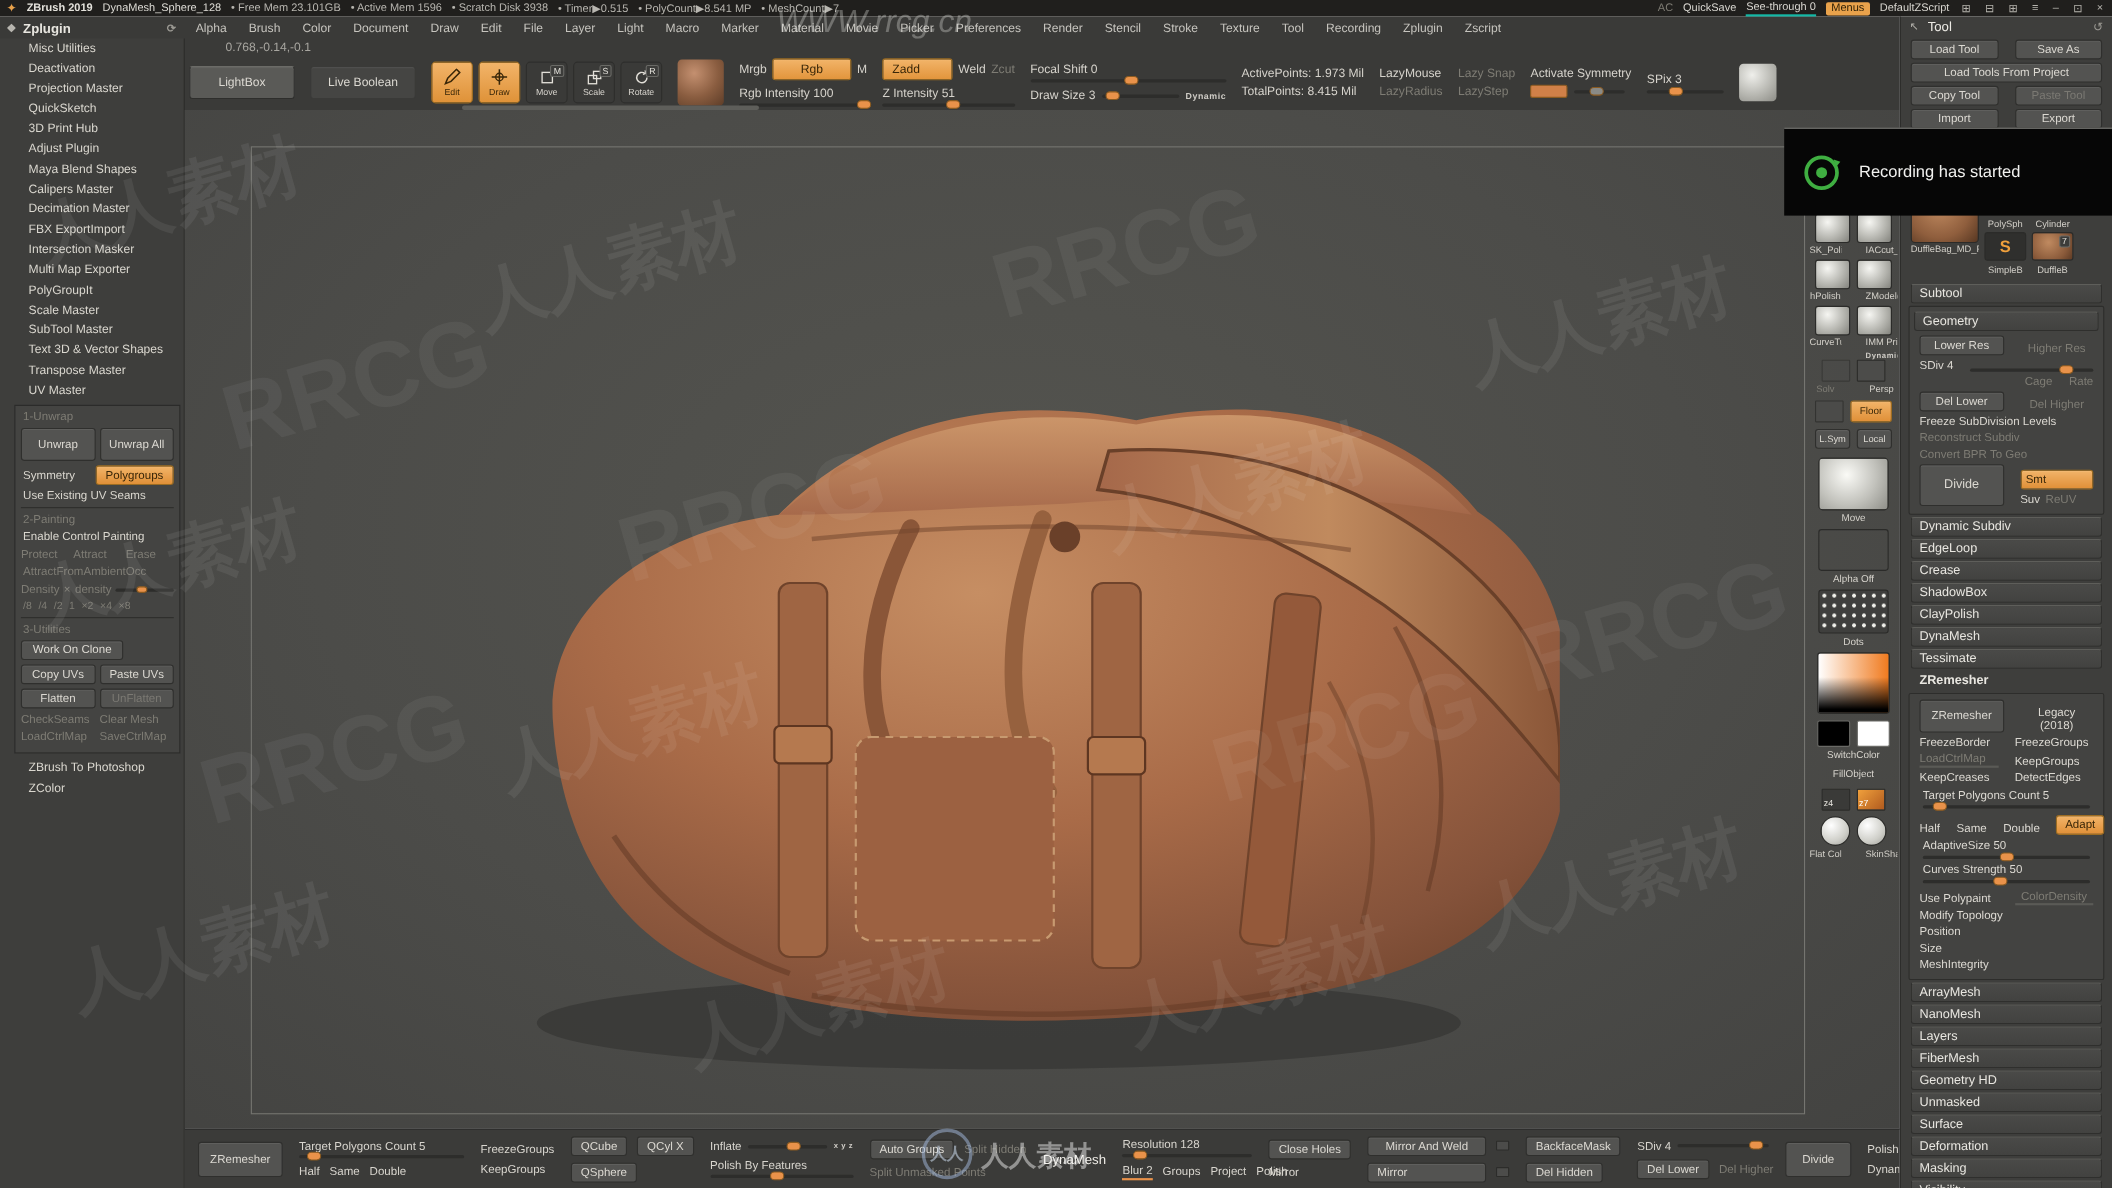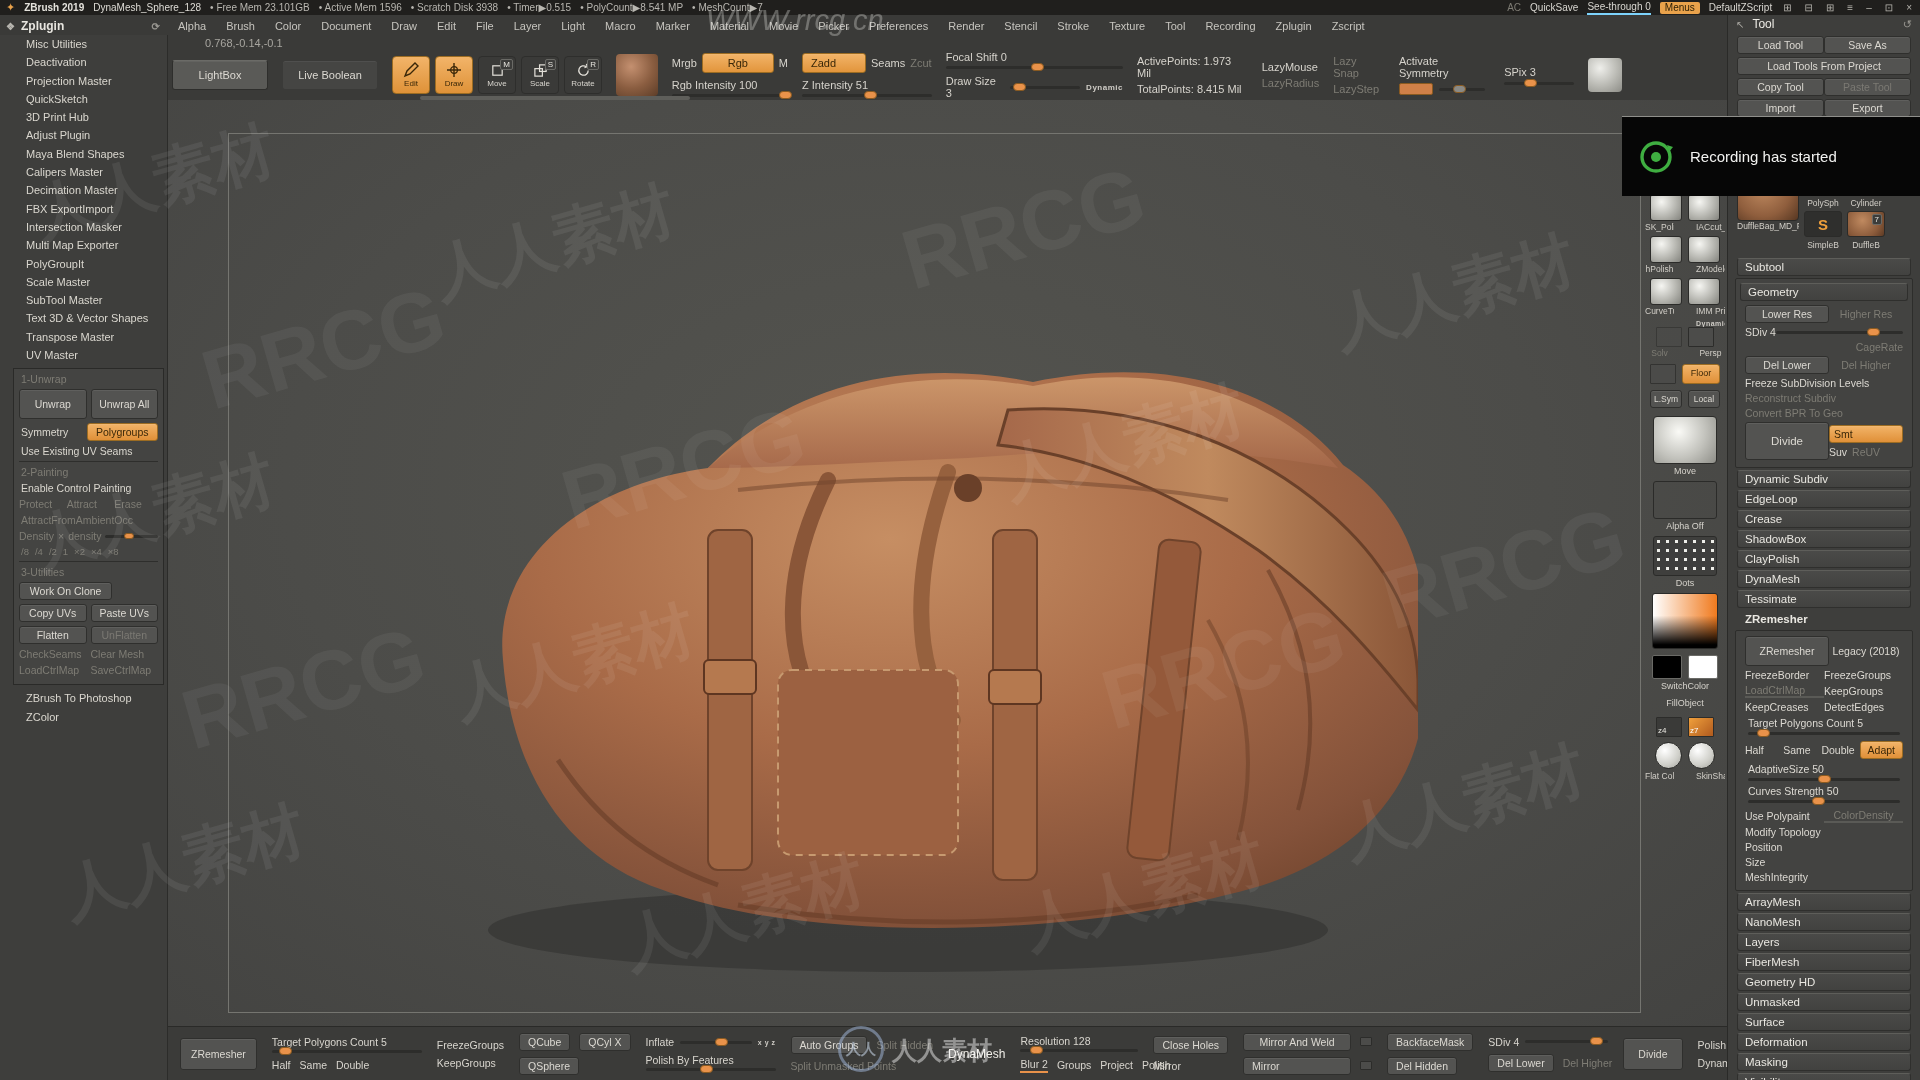--- a/index.html
+++ b/index.html
@@ -80,21 +80,21 @@
 3}
   .dotsthumb{width:64px;height:40px;border-radius:3px;border:1px solid #2b2b29;background:radial-gradient(circle,#efefe9 1.6px,transparent 2px) 0 0/9px 9px,#3f3f3d}
   .picker{width:66px;height:56px;border:1px solid #2b2b29;border-radius:3px;background:linear-gradient(to top,#000 6%,rgba(0,0,0,0) 60%),linear-gradient(to right,#ffffff,#f07a1e)}
   .swatch{width:30px;height:24px;border:1px solid #6a6a66;border-radius:2px}
   .circthumb{width:27px;height:27px;border-radius:50%;border:1px solid #2b2b29;background:radial-gradient(circle at 35% 30%,#ffffff,#cfcfc9 60%,#a0a09a)}
   .shelf-lbl{font-size:9px;color:#d6d3cc;margin:2px 0 5px;text-align:center}
   
   .rightpanel{position:absolute;left:1727px;top:15px;width:193px;height:1065px;background:#3e3e3c;border-left:1px solid #2a2a28;z-index:4;font-size:10.5px;color:#dcd9d2}
   .rp-hdr{display:flex;align-items:center;gap:8px;height:18px;padding:0 8px;font-size:12px;color:#eceae4}
   .rp-hdr .spacer{flex:1}
-  .rp-row{display:flex;gap:0;margin:3px 9px;align-items:center}
+  .rp-row{display:flex;gap:15px;margin:3px 9px;align-items:flex-end}
   .sechdr{margin:2px 9px;padding:2px 0 2px 7px;font-size:11.5px;color:#e9e7e1;background:linear-gradient(#4a4a48,#424240);border:1px solid #2f2f2d;border-top-color:#5e5e5a;border-radius:3px}
   .gbox{margin:2px 7px;border:1px solid #2d2d2b;background:#434341;padding:2px 0 4px;border-radius:2px}
   .slrow{margin:4px 12px 2px}
   .slrow .lbl{display:block;margin-bottom:3px;white-space:nowrap}
   .thumbarea{display:flex;gap:5px;margin:6px 9px 2px}
   .tgrid{display:grid;grid-template-columns:38px 38px;gap:3px 5px;font-size:8.5px;text-align:center}
   .tthumb{width:38px;height:26px;border-radius:3px;border:1px solid #2b2b29;background:radial-gradient(circle at 38% 30%,#f7f7f3,#bcbcb6 55%,#8a8a84)}
   .tthumb.cyl{background:linear-gradient(90deg,#8e8e88,#f2f2ee 45%,#9c9c96)}
   .tthumb.dark{background:#2f2f2d;display:flex;align-items:center;justify-content:center;color:#f0a03c;font-weight:bold;font-size:15px}
   .tthumb.bag{background:radial-gradient(circle at 40% 35%,#c08a60,#8a5a3a 65%,#5c3a24);position:relative}
@@ -126,21 +126,21 @@
   <span class="doc">DynaMesh_Sphere_128</span>
   <span class="stat">• Free Mem 23.101GB</span>
   <span class="stat">• Active Mem 1596</span>
   <span class="stat">• Scratch Disk 3938</span>
   <span class="stat">• Timer▶0.515</span>
   <span class="stat">• PolyCount▶8.541 MP</span>
   <span class="stat">• MeshCount▶7</span>
   <span class="spacer"></span>
   <span class="dimtext">AC</span>
   <span class="tb-btn">QuickSave</span>
-  <span class="tb-btn" style="border-bottom:2px solid #7dd3fc;padding-bottom:1px">See-through 0</span>
+  <span class="tb-btn" style="border-bottom:2px solid #14b8a6;padding-bottom:1px">See-through 0</span>
   <span class="tb-orange">Menus</span>
   <span class="tb-btn">DefaultZScript</span>
   <span class="winglyph">⊞</span>
   <span class="winglyph">⊟</span>
   <span class="winglyph">⊞</span>
   <span class="winglyph">≡</span>
   <span class="winglyph">–</span>
   <span class="winglyph">⊡</span>
   <span class="winglyph">×</span>
 </div>
@@ -237,21 +237,21 @@
       <span>Rgb Intensity 100</span>
       <div class="sl" style="margin-top:3px">
           <i style="left:92%"></i>
         </div>
     </div>
   </div>
 
   <div class="col2">
     <div class="r" style="gap:5px">
       <span class="btn o" style="min-width:64px;text-align:left">Zadd</span>
-      <span>Seams</span>
+      <span>Weld</span>
       <span class="dimtext">Zcut</span>
     </div>
     <div>
       <span>Z Intensity 51</span>
       <div class="sl" style="margin-top:3px">
           <i style="left:48%"></i>
         </div>
     </div>
   </div>
 

